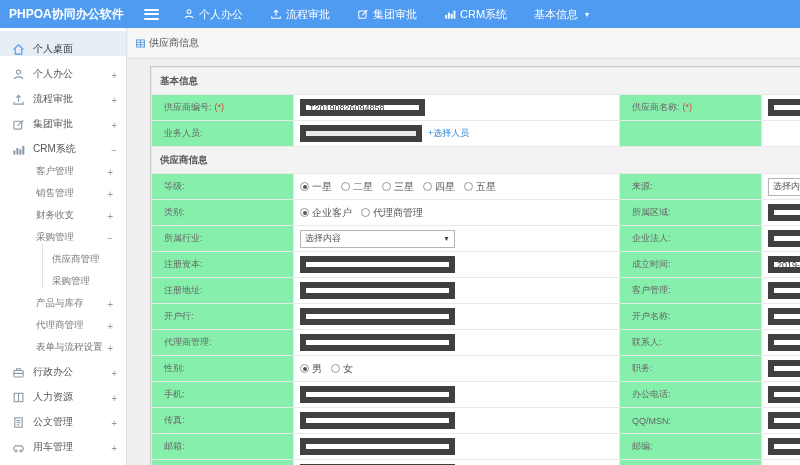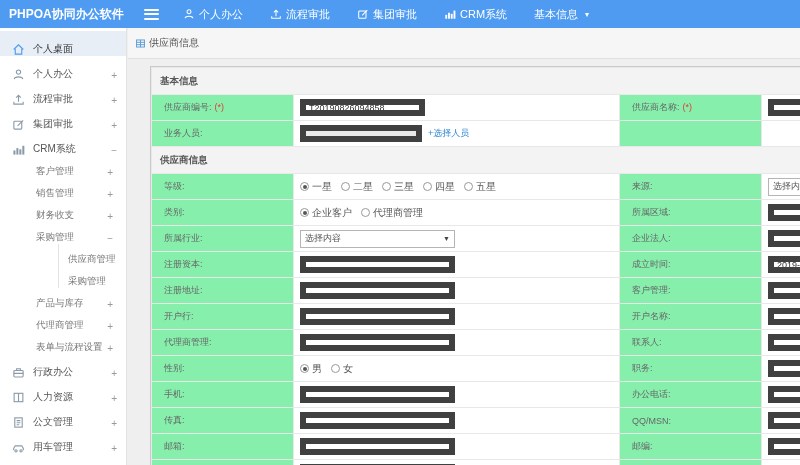--- a/index.html
+++ b/index.html
@@ -19,21 +19,21 @@
   .ic svg{width:100%;height:100%}
   .caret{font-size:8px;margin-left:3px}
   
   .sidebar{position:absolute;top:28px;left:0;width:127px;bottom:0;background:#fff;
     border-right:1px solid #e2e2e2;overflow:hidden;padding-top:3px;box-sizing:border-box}
   .sb-item{display:flex;align-items:flex-end;cursor:pointer;box-sizing:border-box}
   .sb-item .lb{white-space:nowrap;overflow:hidden}
   .lv1{height:25px;padding-left:12px;font-size:10px;color:#555;gap:8px}
   .lv1 .ic{width:13px;height:13px;color:#8b9aa8}
   .lv2{height:22px;padding-left:36px;font-size:9.5px;color:#777}
-  .lv3{height:22px;margin-left:58px;border-left:1px solid #e2e2e2;padding-left:9px;font-size:9.5px;color:#777}
+  .lv3{height:22px;margin-left:42px;border-left:1px solid #e2e2e2;padding-left:9px;font-size:9.5px;color:#777}
   .sb-item.active{background:#e7eef6;color:#333}
   .sb-item.active .ic{color:#4e9bf1}
   .exp{margin-left:auto;margin-right:9px;color:#999;font-size:10px}
   .lv2 .exp{margin-right:13px}
   
   .main{position:absolute;left:128px;top:28px;right:0;bottom:0;overflow:hidden}
   .tabstrip{height:31px;background:#f6f6f6;border-bottom:1px solid #e0e0e0;
     display:flex;align-items:center;padding-left:7px;box-sizing:border-box}
   .tab{display:flex;align-items:center;gap:3px;font-size:10px;color:#555;margin-right:9px;cursor:pointer}
   .tab .ic{color:#5b9bd5;width:11px;height:11px}

